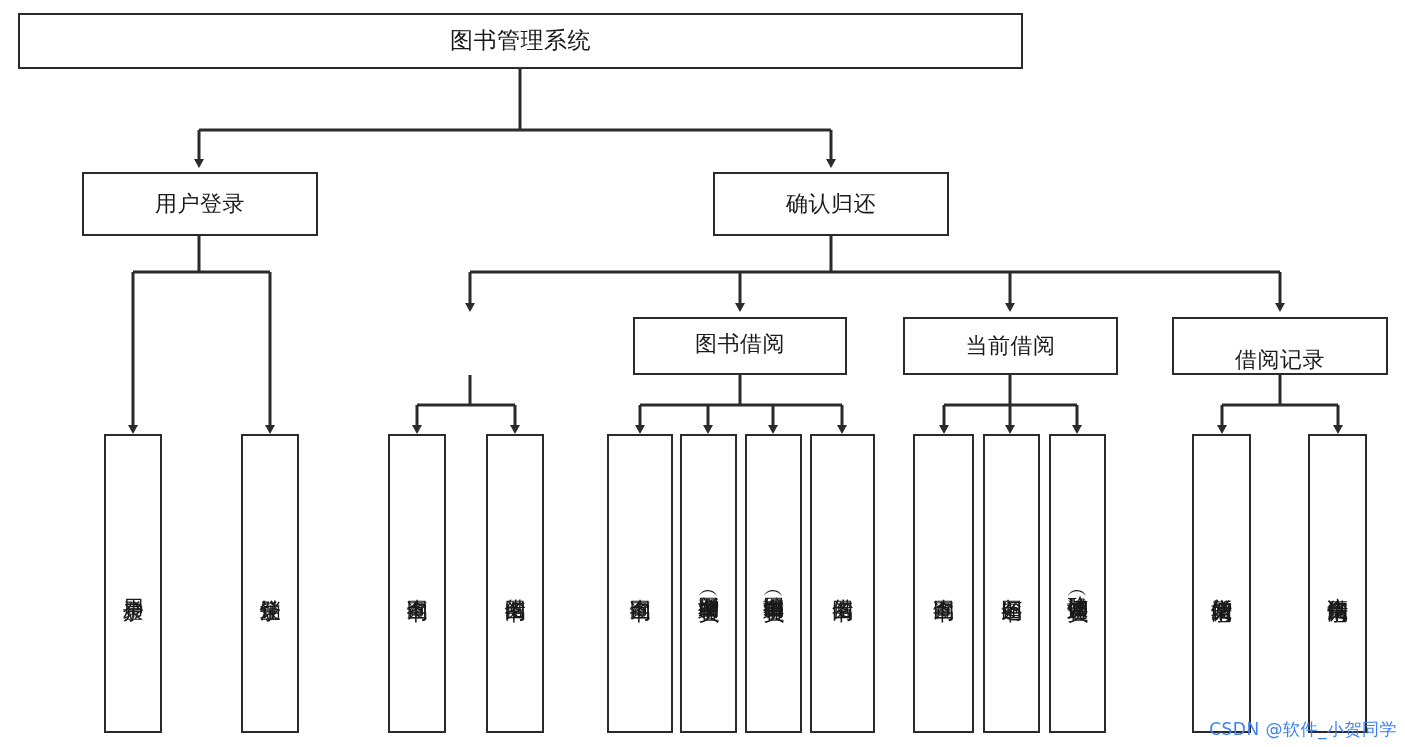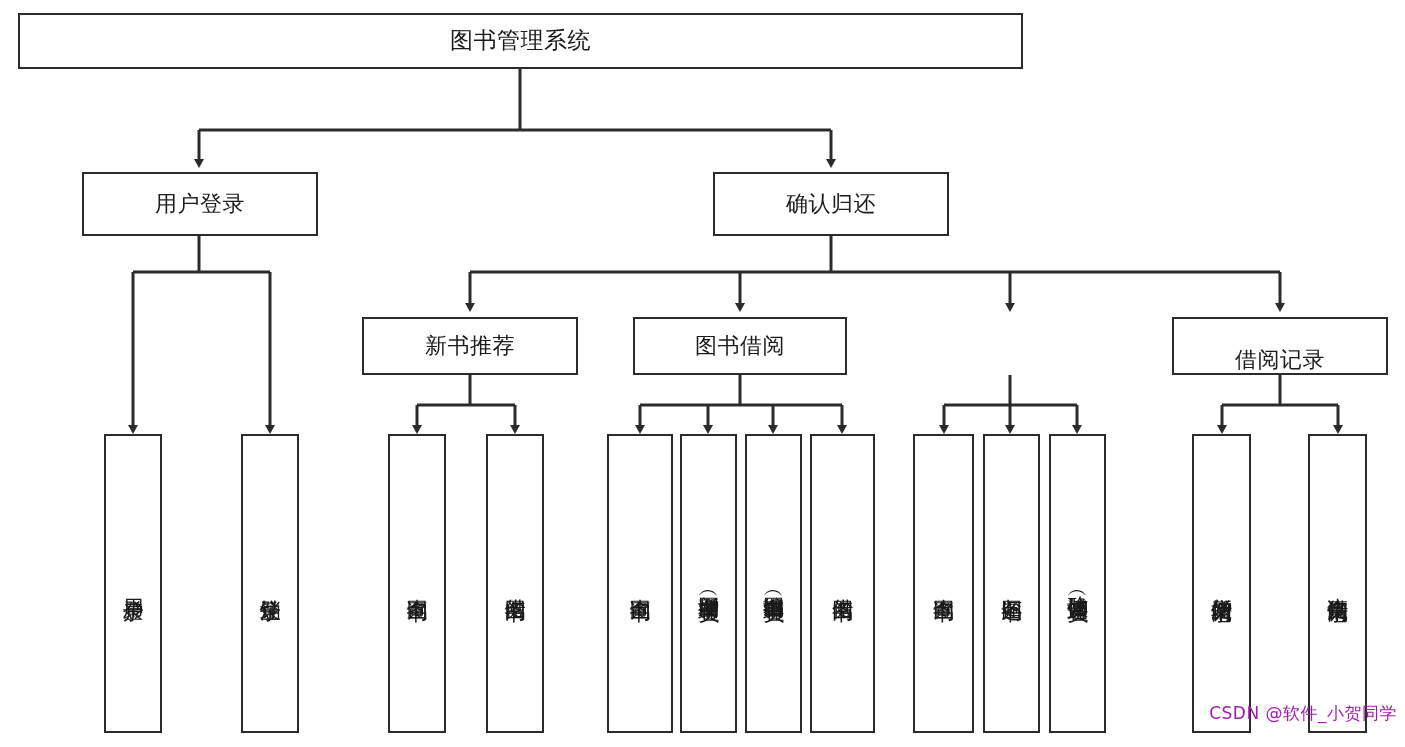--- a/index.html
+++ b/index.html
@@ -52,23 +52,23 @@
     letter-spacing: 1px;
     max-height: 290px;
   }
   .node.root .label { font-size: 23px; }
   .node.lvl2 .label { font-size: 22px; }
   .node.lvl3 .label { font-size: 22px; }
 
   #watermark {
     position: absolute;
     right: 8px;
-    bottom: 22px;
+    bottom: 6px;
     font-size: 17px;
-    color: #a21caf;
+    color: #3b82f6;
     letter-spacing: 0.5px;
     z-index: 6;
     white-space: nowrap;
   }
 </style>
 </head>
 <body>
 
 <div id="canvas">
 
@@ -126,25 +126,25 @@
     <span class="label">图书管理系统</span>
   </div>
 
   <div class="node lvl2" style="left:82px; top:172px; width:236px; height:64px;">
     <span class="label">用户登录</span>
   </div>
   <div class="node lvl2" style="left:713px; top:172px; width:236px; height:64px;">
     <span class="label">确认归还</span>
   </div>
 
-  <div class="node lvl3" style="left:362px; top:317px; width:216px; height:58px;">
-    <span class="label">新书推荐</span>
+  <div class="node lvl3" style="left:633px; top:317px; width:214px; height:58px;font-family:Liberation Mono, monospace;">
+    <span class="label">图书借阅</span>
   </div>
-  <div class="node lvl3" style="left:633px; top:317px; width:214px; height:58px;">
-    <span class="label">图书借阅</span>
+  <div class="node lvl3" style="left:903px; top:317px; width:215px; height:58px;">
+    <span class="label">当前借阅</span>
   </div>
   <div class="node lvl3" style="left:1172px; top:317px; width:216px; height:58px;align-items:flex-end;">
     <span class="label">借阅记录</span>
   </div>
 
   <div class="node vertical" style="left:104px; top:434px; width:58px; height:299px;">
     <span class="label">用户登录</span>
   </div>
   <div class="node vertical" style="left:241px; top:434px; width:58px; height:299px;">
     <span class="label">注销登录</span>

